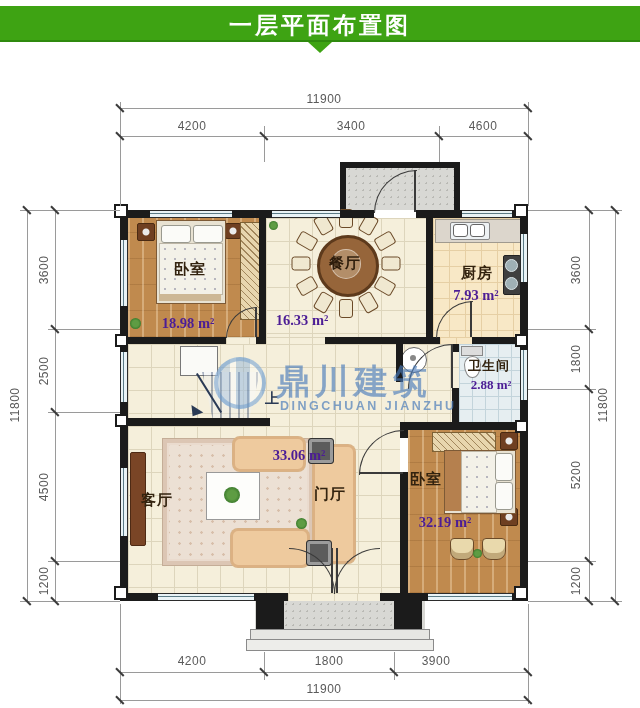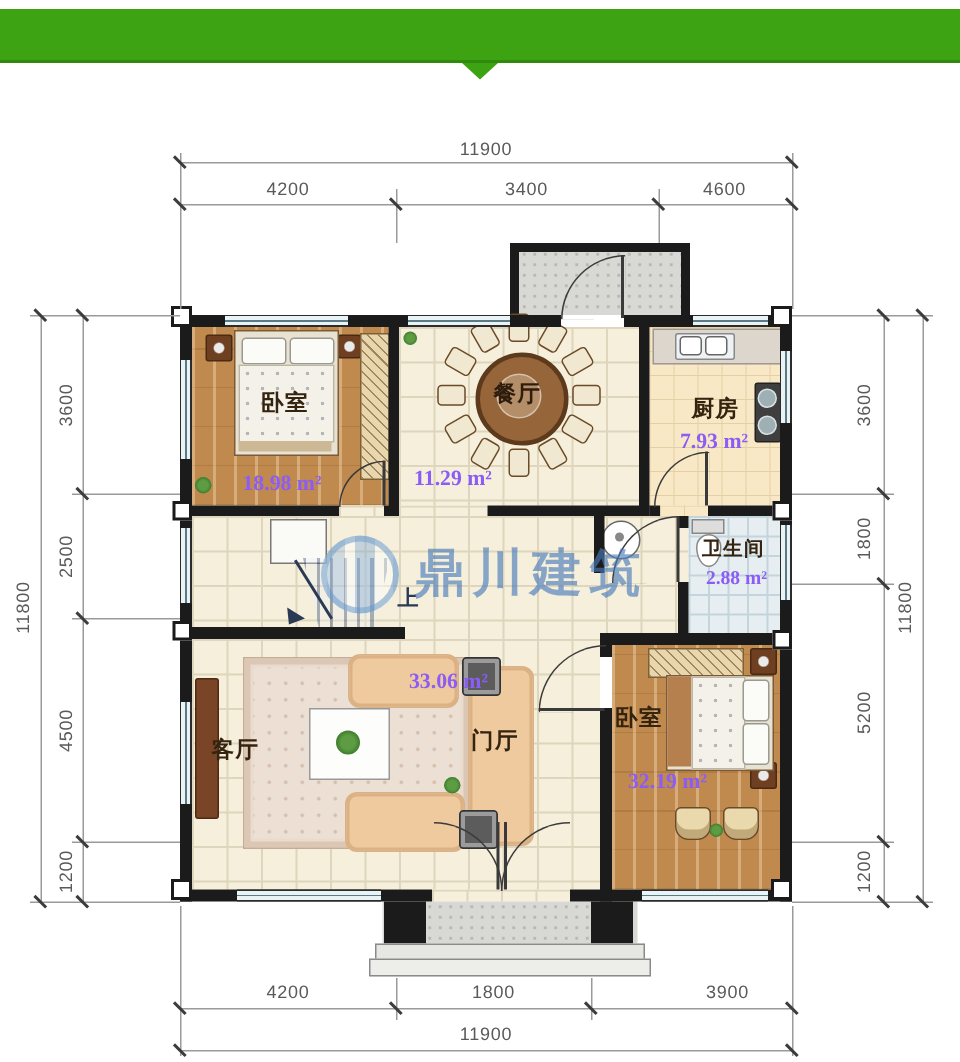--- a/index.html
+++ b/index.html
@@ -26,21 +26,21 @@
   .arc-tl{border-top:1.5px solid #3a3a3a;border-left:1.5px solid #3a3a3a;border-top-left-radius:100% 100%}
   .arc-tr{border-top:1.5px solid #3a3a3a;border-right:1.5px solid #3a3a3a;border-top-right-radius:100% 100%}
   .leaf{position:absolute;background:#3a3a3a}
   
   .ln{position:absolute;background:#9a9a9a}
   .tk{position:absolute;width:11px;height:1.6px;background:#3c3c3c;transform:translate(-50%,-50%) rotate(45deg)}
   .dl{position:absolute;transform:translate(-50%,-50%);font:12px "Liberation Sans",sans-serif;color:#5a5a5a;white-space:nowrap;letter-spacing:.5px}
   .dlv{position:absolute;transform:translate(-50%,-50%) rotate(-90deg);font:12px "Liberation Sans",sans-serif;color:#5a5a5a;white-space:nowrap;letter-spacing:.5px}
   
   .rname{position:absolute;transform:translate(-50%,-50%);font:bold 15px "Liberation Serif",serif;color:#33230f;letter-spacing:1px;white-space:nowrap}
-  .rarea{position:absolute;transform:translate(-50%,-50%);font:600 14.5px "Liberation Serif",serif;color:#8b5cf6;white-space:nowrap}
+  .rarea{position:absolute;transform:translate(-50%,-50%);font:600 14.5px "Liberation Serif",serif;color:#4c1d95;white-space:nowrap}
   
   .frame{position:absolute;border:1px solid #7d5a36;background:#e8e2d2}
   .pilw{position:absolute;background:#fbfbf8;border:1px solid #9a9a90;border-radius:3px}
   .mat{position:absolute;background-color:#f3f1e8;background-image:radial-gradient(rgba(110,110,140,.45) 1px,transparent 1.4px);background-size:10px 10px;border:1px solid #bdb6a6}
   .nstand{position:absolute;background-color:#6f3f21;background-image:radial-gradient(circle 4px at 50% 50%,#eaeaea 0 3px,transparent 4px);border:1px solid #4a2a12;border-radius:2px}
   .ward{position:absolute;background-color:#e8d6ae;background-image:repeating-linear-gradient(45deg,rgba(105,70,25,.55) 0 1px,transparent 1px 5px);border:1px solid #7d6135}
   .dchair{position:absolute;left:-6px;top:-9px;width:12px;height:17px;background:#f0e8d0;border:1px solid #6b4a28;border-radius:3px}
   .sofa{position:absolute;background:#eeca9e;border:1px solid #a9815250;border-radius:8px;box-shadow:inset 0 0 0 2px #dcb183}
   .sidetable{position:absolute;background:#5c5c5c;border:1px solid #333;border-radius:3px;box-shadow:inset 0 0 0 3px #9b9b9b}
   .plant{position:absolute;background:radial-gradient(circle,#5e9c43 0 40%,#3e7d2e 70%);border-radius:50%}
@@ -62,20 +62,21 @@
   .rug{position:absolute;background-color:#ece0d4;background-image:radial-gradient(rgba(190,150,120,.45) 1px,transparent 1.5px);background-size:11px 11px;border:1px solid #c4ad97;box-shadow:inset 0 0 0 4px #dcc6b4,inset 0 0 0 6px #eadbce}
   .ctable{position:absolute;background:#fdfdfb;border:1px solid #999}
   .tvcab{position:absolute;background:#7a4526;border:1px solid #4e2a14;border-radius:2px}
 </style>
 </head>
 <body>
 
 <div class="page">
 
   <div class="hbar"></div>
+  <div class="htitle">一层平面布置图</div>
   <div class="harrow"></div>
 
   <div class="fwood" style="left:128px;top:218px;width:131px;height:119px"></div>
   <div class="ftile" style="left:266px;top:218px;width:160px;height:119px"></div>
   <div class="fkit" style="left:433px;top:218px;width:87px;height:119px"></div>
   <div class="ftile" style="left:128px;top:344px;width:331px;height:82px"></div>
   <div class="fbath" style="left:459px;top:344px;width:61px;height:78px"></div>
   <div class="ftile" style="left:128px;top:426px;width:272px;height:167px"></div>
   <div class="fwood" style="left:408px;top:430px;width:112px;height:163px"></div>
   <div class="ftile" style="left:288px;top:593px;width:92px;height:8px"></div>
@@ -243,21 +244,21 @@
   <div class="ln" style="left:264px;top:652px;width:1px;height:28px"></div>
   <div class="ln" style="left:394px;top:652px;width:1px;height:28px"></div>
   <div class="tk" style="left:120px;top:672px"></div>
   <div class="tk" style="left:264px;top:672px"></div>
   <div class="tk" style="left:394px;top:672px"></div>
   <div class="tk" style="left:528px;top:672px"></div>
   <div class="tk" style="left:120px;top:700px"></div>
   <div class="tk" style="left:528px;top:700px"></div>
   <span class="dl" style="left:192px;top:661px">4200</span>
   <span class="dl" style="left:329px;top:661px">1800</span>
-  <span class="dl" style="left:485px;top:661px">3900</span>
+  <span class="dl" style="left:436px;top:661px">3900</span>
   <span class="dl" style="left:324px;top:689px">11900</span>
 
   <div class="ln" style="left:55px;top:210px;width:1px;height:391px"></div>
   <div class="ln" style="left:27px;top:210px;width:1px;height:391px"></div>
   <div class="ln" style="left:20px;top:210px;width:100px;height:1px"></div>
   <div class="ln" style="left:20px;top:601px;width:100px;height:1px"></div>
   <div class="ln" style="left:48px;top:329px;width:72px;height:1px"></div>
   <div class="ln" style="left:48px;top:412px;width:72px;height:1px"></div>
   <div class="ln" style="left:48px;top:561px;width:72px;height:1px"></div>
   <div class="tk" style="left:55px;top:210px"></div>
@@ -289,31 +290,32 @@
   <div class="tk" style="left:615px;top:601px"></div>
   <span class="dlv" style="left:576px;top:270px">3600</span>
   <span class="dlv" style="left:576px;top:359px">1800</span>
   <span class="dlv" style="left:576px;top:475px">5200</span>
   <span class="dlv" style="left:576px;top:581px">1200</span>
   <span class="dlv" style="left:603px;top:405px">11800</span>
 
   <span class="rname" style="left:190px;top:269px">卧室</span>
   <span class="rarea" style="left:188px;top:323px">18.98 m²</span>
   <span class="rname" style="left:345px;top:263px;color:#2e1d0c">餐厅</span>
-  <span class="rarea" style="left:302px;top:320px">11.29 m²</span>
+  <span class="rarea" style="left:302px;top:320px">16.33 m²</span>
   <span class="rname" style="left:477px;top:273px">厨房</span>
   <span class="rarea" style="left:476px;top:295px">7.93 m²</span>
   <span class="rname" style="left:489px;top:366px;font-size:13px">卫生间</span>
   <span class="rarea" style="left:491px;top:385px;font-size:13px">2.88 m²</span>
   <span class="rname" style="left:157px;top:500px">客厅</span>
   <span class="rname" style="left:330px;top:494px">门厅</span>
   <span class="rarea" style="left:299px;top:455px">33.06 m²</span>
   <span class="rname" style="left:426px;top:479px">卧室</span>
   <span class="rarea" style="left:445px;top:522px">32.19 m²</span>
   <span class="uplab" style="left:272px;top:399px">上</span>
 
   <div class="wm" style="left:214px;top:357px;width:300px;height:60px">
     <div class="wmlogo" style="left:0;top:0;width:44px;height:44px"></div>
     <span class="wmcn" style="position:absolute;left:62px;top:2px">鼎川建筑</span>
+    <span class="wmen" style="position:absolute;left:66px;top:42px">DINGCHUAN JIANZHU</span>
   </div>
 
 
 </div>
 
 </body></html>

